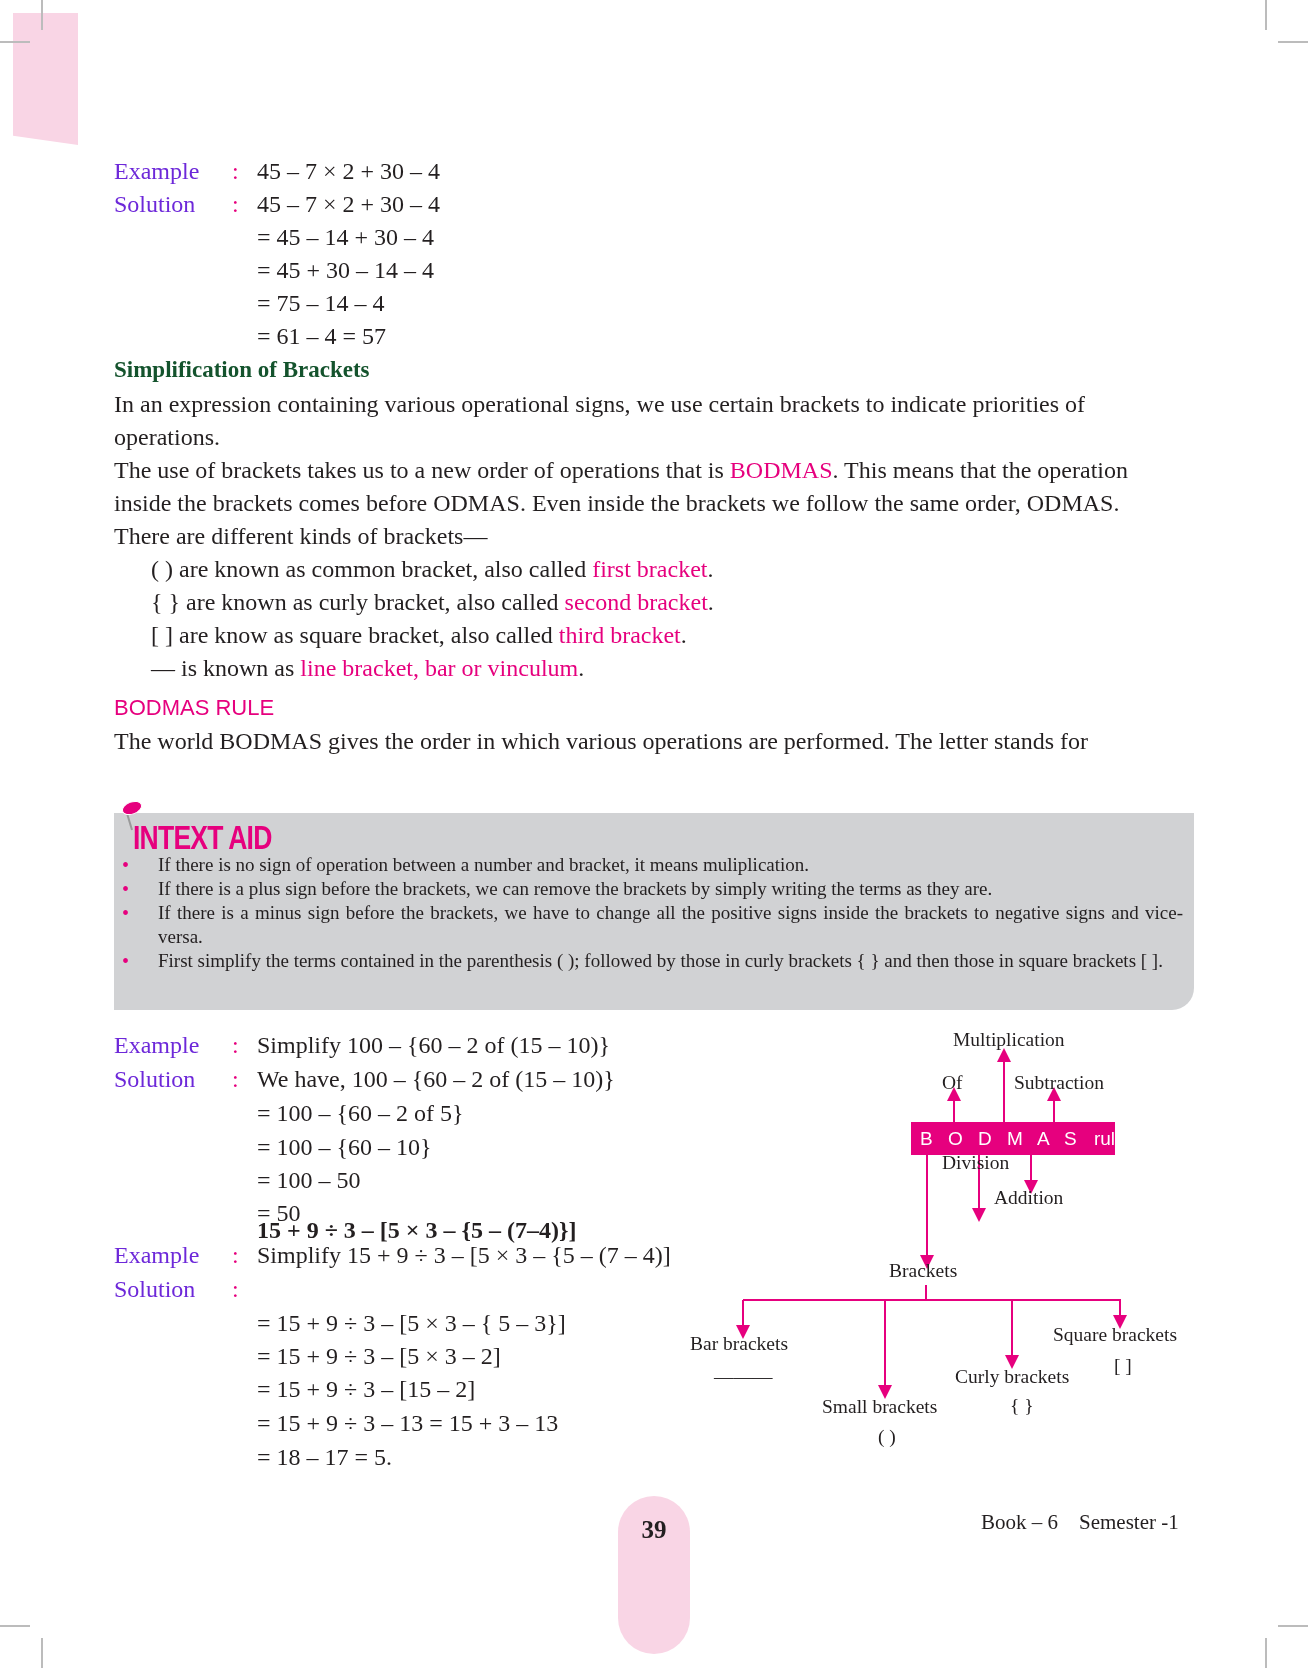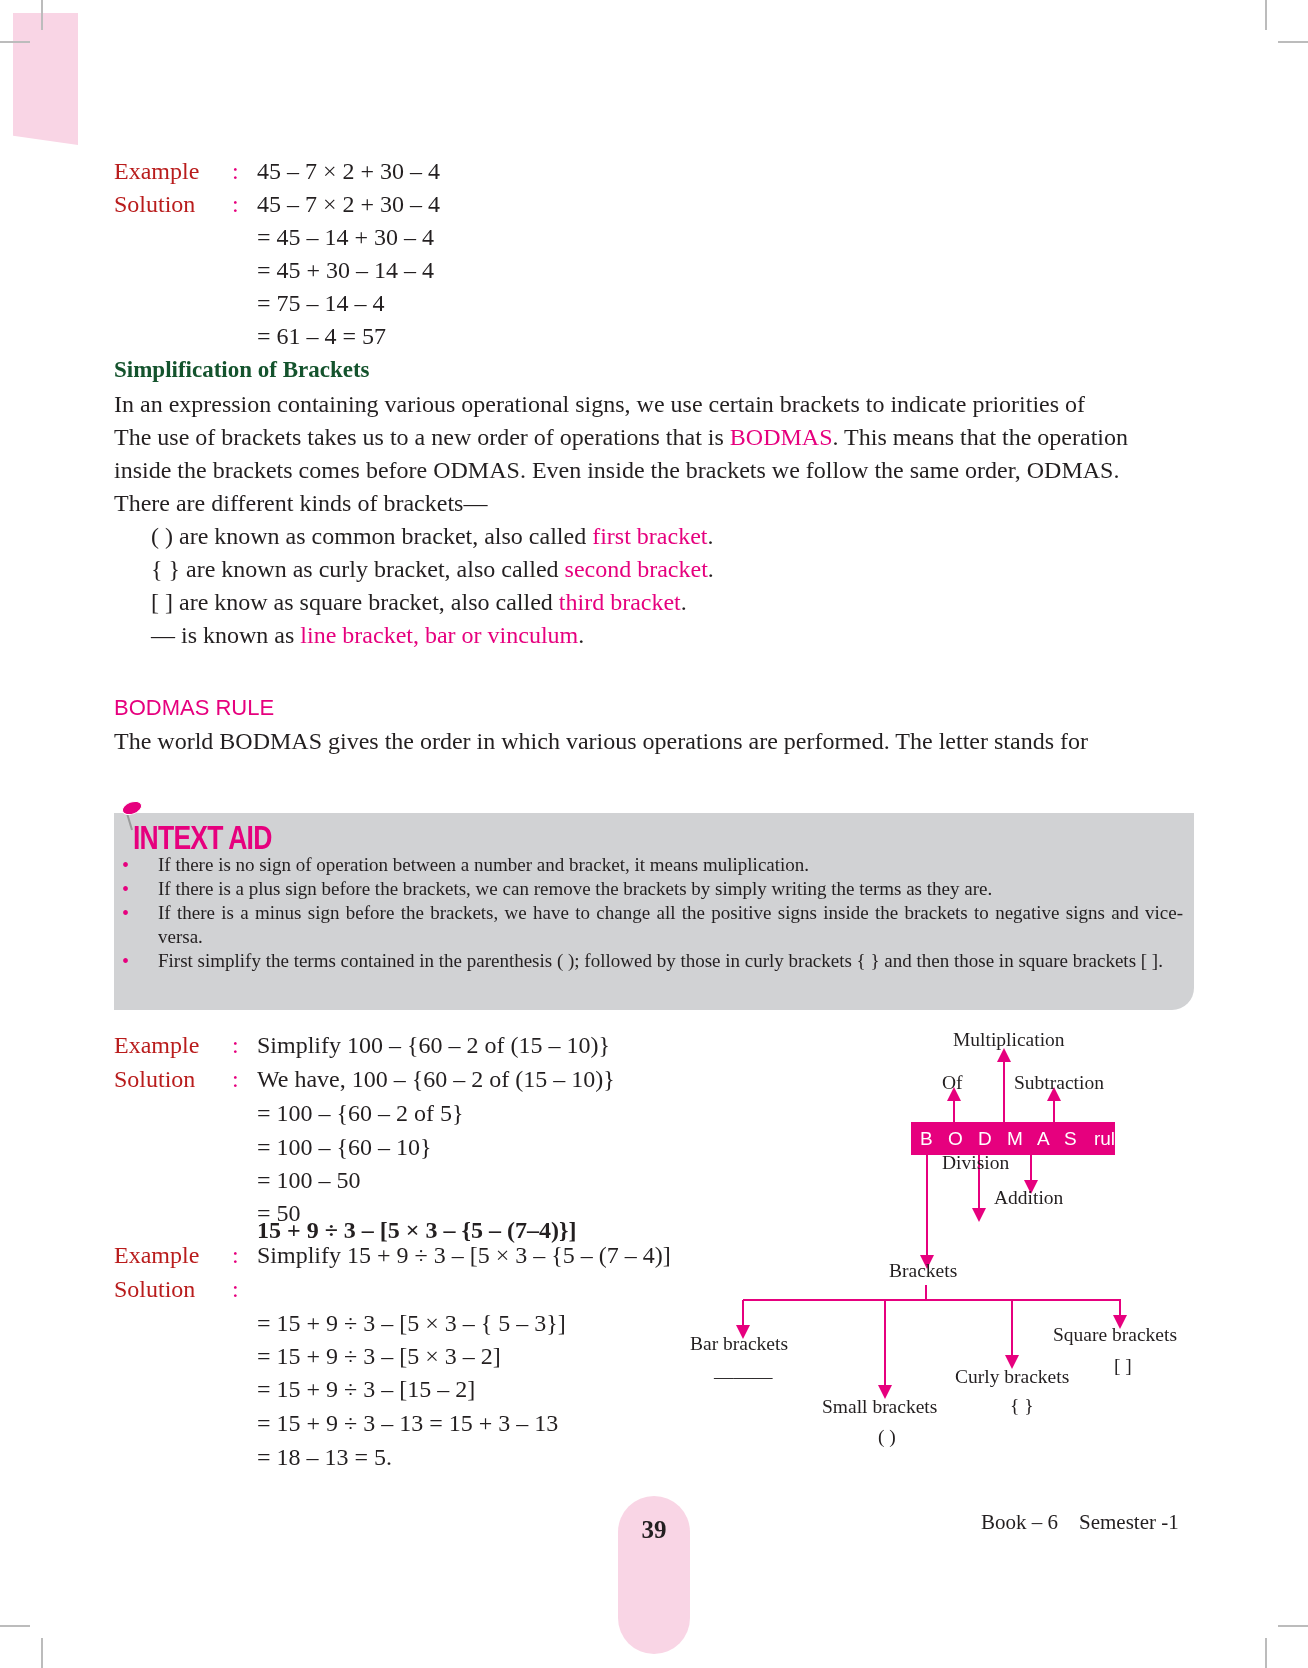--- a/index.html
+++ b/index.html
@@ -4,21 +4,21 @@
 <style>
   html, body { margin:0; padding:0; }
   body { width:1308px; height:1668px; position:relative; background:#ffffff; overflow:hidden;
          font-family:"Liberation Serif", "DejaVu Serif", serif; color:#231f20; }
   .abs { position:absolute; }
   .pink { color:#e6007e; }
   .tab-top { left:13px; top:13px; width:65px; height:132px; background:#f9d5e5;
              clip-path: polygon(0 0, 100% 0, 100% 100%, 0 93%); }
   .crop { position:absolute; background:#bcbcbc; }
   .line { position:absolute; font-size:24px; line-height:33px; white-space:nowrap; }
-  .lbl { position:absolute; font-size:24px; color:#b91c1c; white-space:nowrap; }
+  .lbl { position:absolute; font-size:24px; color:#6d28d9; white-space:nowrap; }
   .colon { position:absolute; font-size:24px; color:#e6007e; }
   .para { position:absolute; left:114px; width:1080px; font-size:24px; line-height:33px; }
   .heading-bold { position:absolute; left:114px; font-size:23px; font-weight:bold; color:#14532d; }
   .sans-head { position:absolute; left:114px; font-family:"Liberation Sans", sans-serif; font-size:22px; color:#e6007e; }
   .aid-box { position:absolute; left:114px; top:813px; width:1080px; height:197px; background:#d1d2d4;
              border-bottom-right-radius:22px; }
   .aid-title { position:absolute; left:133px; top:818px; font-family:"Liberation Sans", sans-serif;
                font-weight:bold; font-size:34px; color:#e6007e; transform:scaleX(0.78); transform-origin:left; letter-spacing:-1px; }
   .aid-item { position:absolute; left:122px; width:1060px; font-size:19px; line-height:24px; }
   .aid-item .dot { position:absolute; left:0; top:0; color:#e6007e; font-size:20px; }
@@ -53,20 +53,21 @@
   <span class="line" style="left:257px;top:188px;">45 – 7 × 2 + 30 – 4</span>
   <span class="line" style="left:257px;top:221px;">= 45 – 14 + 30 – 4</span>
   <span class="line" style="left:257px;top:254px;">= 45 + 30 – 14 – 4</span>
   <span class="line" style="left:257px;top:287px;">= 75 – 14 – 4</span>
   <span class="line" style="left:257px;top:320px;">= 61 – 4 = 57</span>
 </div>
 
 <div class="heading-bold" style="top:357px;">Simplification of Brackets</div>
 <div class="para" style="top:388px;">
   <div>In an expression containing various operational signs, we use certain brackets to indicate priorities of</div>
+  <div>operations.</div>
   <div style="white-space:nowrap;"><span>The use of brackets takes us to a new order of operations that is </span><span class="pink">BODMAS</span><span>. This means that the operation</span></div>
   <div style="white-space:nowrap;">inside the brackets comes before ODMAS. Even inside the brackets we follow the same order, ODMAS.</div>
   <div>There are different kinds of brackets—</div>
   <div style="padding-left:37px;"><span>( ) are known as common bracket, also called </span><span class="pink">first bracket</span><span>.</span></div>
   <div style="padding-left:37px;"><span>{ } are known as curly bracket, also called </span><span class="pink">second bracket</span><span>.</span></div>
   <div style="padding-left:37px;"><span>[ ] are know as square bracket, also called </span><span class="pink">third bracket</span><span>.</span></div>
   <div style="padding-left:37px;"><span>— is known as </span><span class="pink">line bracket, bar or vinculum</span><span>.</span></div>
 </div>
 
 <div class="sans-head" style="top:695px;">BODMAS RULE</div>
@@ -114,21 +115,21 @@
   <span class="lbl" style="left:114px;top:1242px;">Example</span>
   <span class="colon" style="left:232px;top:1242px;">:</span>
   <span class="line" style="left:257px;top:1239px;">Simplify 15 + 9 ÷ 3 – [5 × 3 – {5 – (7 – 4)]</span>
   <span class="lbl" style="left:114px;top:1276px;">Solution</span>
   <span class="colon" style="left:232px;top:1276px;">:</span>
   <span class="line" style="left:257px;top:1214px;font-weight:bold;">15 + 9 ÷ 3 – [5 × 3 – {5 – (7–4)}]</span>
   <span class="line" style="left:257px;top:1307px;">= 15 + 9 ÷ 3 – [5 × 3 – { 5 – 3}]</span>
   <span class="line" style="left:257px;top:1340px;">= 15 + 9 ÷ 3 – [5 × 3 – 2]</span>
   <span class="line" style="left:257px;top:1373px;">= 15 + 9 ÷ 3 – [15 – 2]</span>
   <span class="line" style="left:257px;top:1407px;">= 15 + 9 ÷ 3 – 13 = 15 + 3 – 13</span>
-  <span class="line" style="left:257px;top:1441px;">= 18 – 13 = 5.</span>
+  <span class="line" style="left:257px;top:1441px;">= 18 – 17 = 5.</span>
 </div>
 
 <div>
   <svg class="abs" style="left:0;top:0;" width="1308" height="1668">
     <defs>
       <marker id="ah" viewBox="0 0 10 10" refX="5" refY="5" markerWidth="7" markerHeight="7" orient="auto-start-reverse">
         <path d="M0,0 L10,5 L0,10 z" fill="#e6007e"></path>
       </marker>
     </defs>
     <g stroke="#e6007e" stroke-width="2" fill="none">

